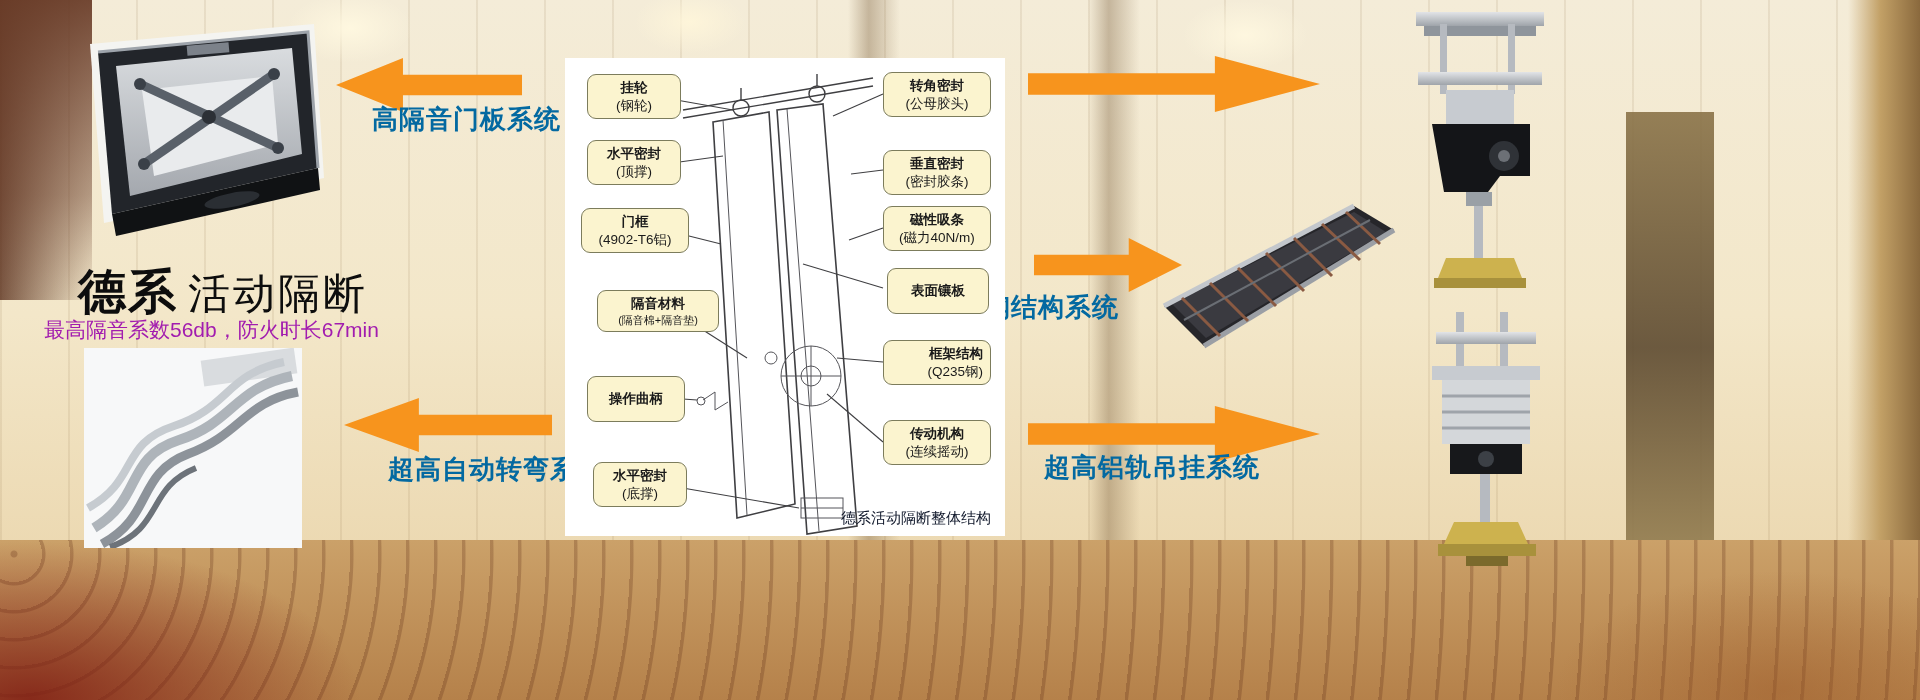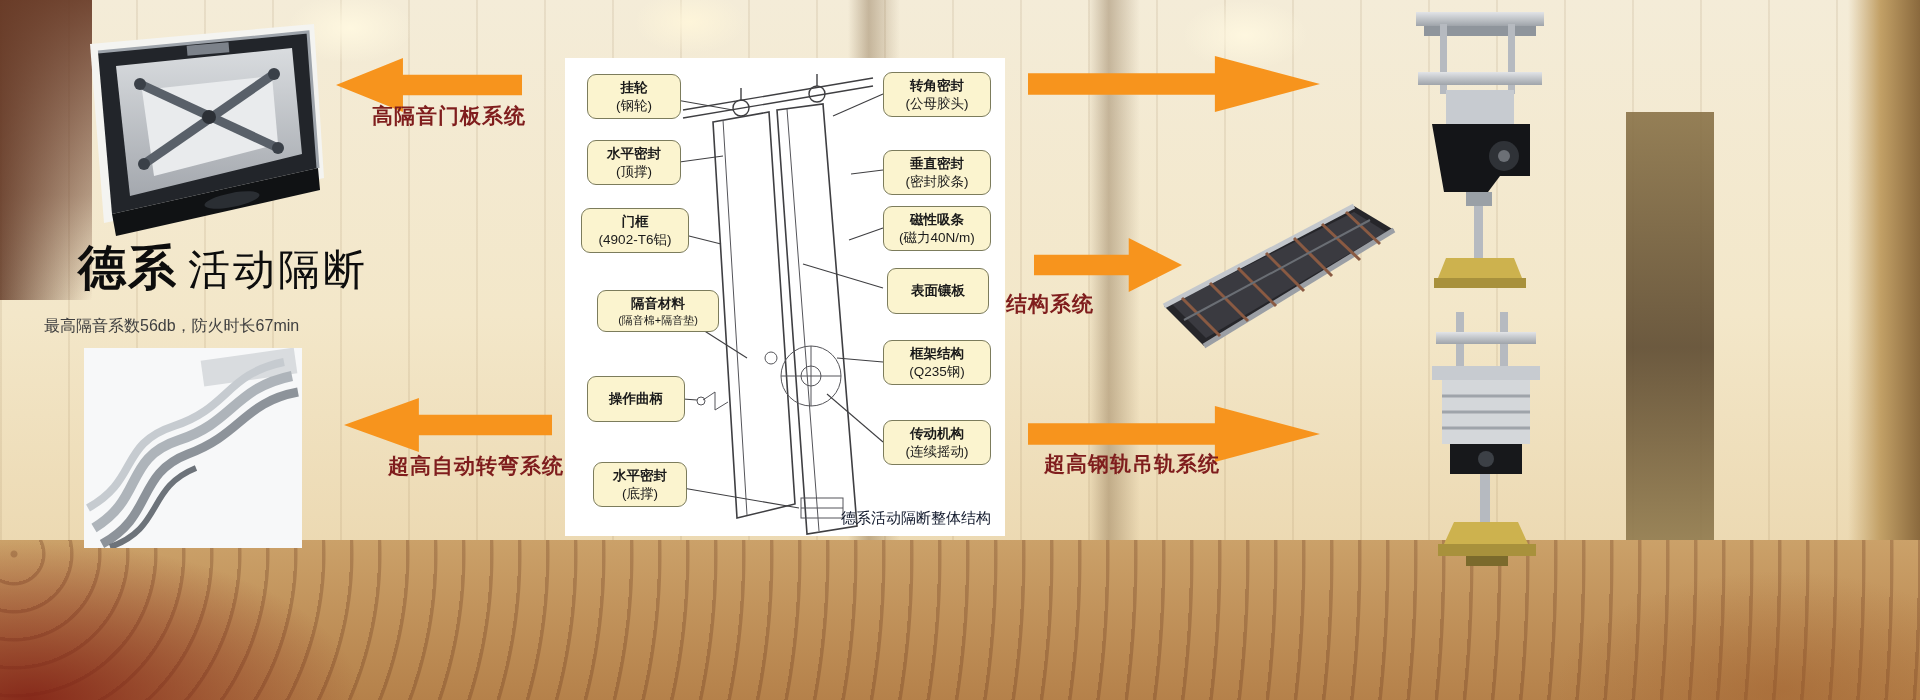--- a/index.html
+++ b/index.html
@@ -36,29 +36,29 @@
     background-image:
       radial-gradient(460px 220px at 30px 160px, rgba(128,30,20,.88), rgba(128,30,20,0) 72%),
       radial-gradient(320px 170px at 1780px 150px, rgba(155,88,40,.45), rgba(155,88,40,0) 70%),
       repeating-radial-gradient(circle at 14px 14px, rgba(92,42,20,.26) 0 3px, rgba(92,42,20,0) 4px 28px),
       linear-gradient(180deg,#cba169,#b5814a);
   }
   
   .photo { position:absolute; }
   .photo svg { display:block; width:100%; height:100%; }
   
-  .hero { position:absolute; left:78px; top:236px; color:#0d0d0d; white-space:nowrap; }
+  .hero { position:absolute; left:78px; top:260px; color:#0d0d0d; white-space:nowrap; }
   .hero .brand { font-size:48px; font-weight:800; letter-spacing:2px; }
   .hero .product { font-size:42px; font-weight:500; letter-spacing:3px; margin-left:10px; }
-  .hero-sub { position:absolute; left:44px; top:316px; font-size:16px; font-weight:400; color:#404040; white-space:nowrap; }
+  .hero-sub { position:absolute; left:44px; top:316px; font-size:21px; font-weight:400; color:#a21caf; white-space:nowrap; }
   
   .arrow { position:absolute; background:var(--arrow-orange,#F7941D); }
   .arrow.left  { clip-path:polygon(0 50%, 36% 0, 36% 31%, 100% 31%, 100% 69%, 36% 69%, 36% 100%); }
   .arrow.right { clip-path:polygon(100% 50%, 64% 0, 64% 31%, 0 31%, 0 69%, 64% 69%, 64% 100%); }
-  .syslabel { position:absolute; font-size:21px; font-weight:700; color:#7f1d1d; letter-spacing:1px; white-space:nowrap; }
+  .syslabel { position:absolute; font-size:26px; font-weight:700; color:#0369a1; letter-spacing:1px; white-space:nowrap; }
   
   .panel { position:absolute; left:565px; top:58px; width:440px; height:478px; background:#ffffff; }
   .panel svg.drawing { position:absolute; inset:0; z-index:0; }
   .co {
     position:absolute; z-index:2;
     background:var(--callout-bg,#FBF4CF);
     border:1.3px solid var(--callout-border,#7c7c5c);
     border-radius:9px; padding:4px 7px;
     text-align:center; font-size:13.5px; font-weight:700; line-height:1.3; color:#1a1a1a;
   }
@@ -128,21 +128,21 @@
 
   <div class="arrow left" style="left:344px;top:398px;width:208px;height:54px;"></div>
   <div class="syslabel" style="left:388px;top:452px;">超高自动转弯系统</div>
 
   <div class="arrow right" style="left:1028px;top:56px;width:292px;height:56px;"></div>
 
   <div class="arrow right" style="left:1034px;top:238px;width:148px;height:54px;"></div>
   <div class="syslabel" style="left:984px;top:290px;">钢结构系统</div>
 
   <div class="arrow right" style="left:1028px;top:406px;width:292px;height:56px;"></div>
-  <div class="syslabel" style="left:1044px;top:450px;">超高钢轨吊轨系统</div>
+  <div class="syslabel" style="left:1044px;top:450px;">超高铝轨吊挂系统</div>
 
   <div class="photo" style="left:1158px;top:188px;width:240px;height:188px;">
     <svg viewBox="0 0 240 188">
       <polygon points="6,118 196,18 236,42 46,158" fill="#26262a"></polygon>
       <polygon points="14,116 196,24 228,44 48,150" fill="#3a3a40"></polygon>
       <line x1="6" y1="118" x2="196" y2="18" stroke="#c3c7cc" stroke-width="5"></line>
       <line x1="46" y1="158" x2="236" y2="42" stroke="#9b9fa5" stroke-width="5"></line>
       <line x1="24" y1="110" x2="62" y2="148" stroke="#8a5a42" stroke-width="3"></line>
       <line x1="52" y1="95" x2="90" y2="133" stroke="#8a5a42" stroke-width="3"></line>
       <line x1="80" y1="80" x2="118" y2="118" stroke="#8a5a42" stroke-width="3"></line>
@@ -278,21 +278,21 @@
       <span class="l1">垂直密封</span>
       <span class="l2">(密封胶条)</span>
     </div>
     <div class="co" style="left:318px;top:148px;width:92px;">
       <span class="l1">磁性吸条</span>
       <span class="l2">(磁力40N/m)</span>
     </div>
     <div class="co tall" style="left:322px;top:210px;width:86px;">
       <span class="l1">表面镶板</span>
     </div>
-    <div class="co" style="left:318px;top:282px;width:92px;">
+    <div class="co" style="left:318px;top:282px;width:92px;text-align:right;">
       <span class="l1">框架结构</span>
       <span class="l2">(Q235钢)</span>
     </div>
     <div class="co" style="left:318px;top:362px;width:92px;">
       <span class="l1">传动机构</span>
       <span class="l2">(连续摇动)</span>
     </div>
 
     <div class="caption">德系活动隔断整体结构</div>
   </div>

